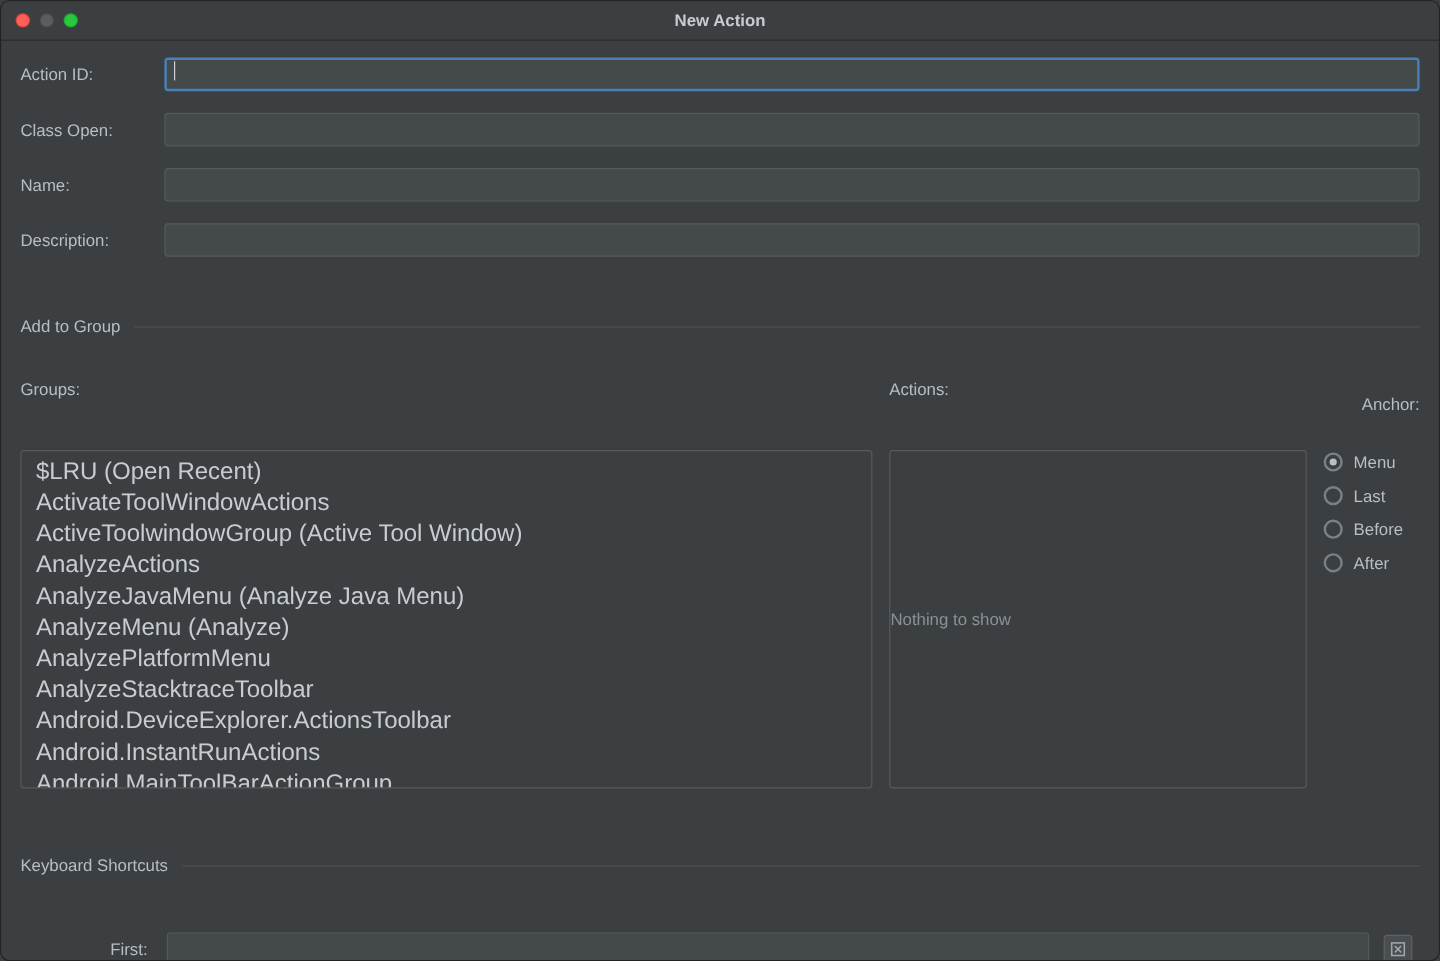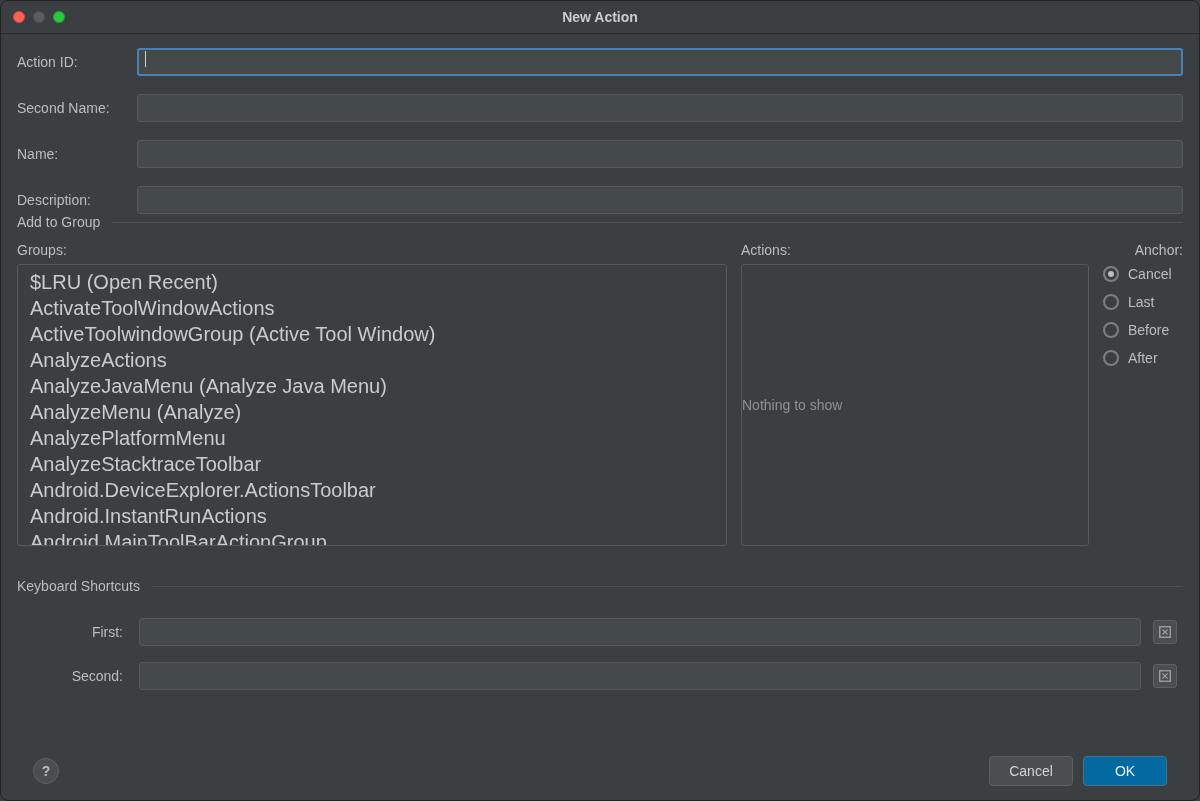--- a/index.html
+++ b/index.html
@@ -50,20 +50,21 @@
     text-align: center;
     font-weight: 600;
     color: #c8ccd0;
   }
   .content {
     padding: 14px 16px 0 16px;
     flex: 1;
     display: flex;
     flex-direction: column;
     overflow: hidden;
+    gap: 24px;
   }
   .field-grid {
     display: grid;
     grid-template-columns: 120px 1fr;
     row-gap: 18px;
     align-items: center;
   }
   .label { color: #b8bec4; }
   .text-input {
     height: 28px;
@@ -83,20 +84,21 @@
   .text-input.focused .cursor {
     display:inline-block;
     width:1px;
     height:16px;
     background:#cfd2d4;
     vertical-align: middle;
     margin-left:-2px;
   }
 
   .section-header {
+    margin-top: 26px;
     display: flex;
     align-items: center;
     gap: 12px;
     color: #b8bec4;
   }
   .section-header .line {
     flex: 1;
     height: 1px;
     background: #4e5254;
   }
@@ -134,21 +136,21 @@
     line-height: 21px;
   }
   .actions-list {
     display: flex;
     align-items: center;
     justify-content: flex-start;
     color: #8b9195;
     height: 100%;
   }
   .anchor-col { padding-top: 2px; }
-  .anchor-header { text-align: right; }
+  .anchor-header { text-align: right; margin-top: 13px; }
   .radio-row {
     display: flex;
     align-items: center;
     gap: 9px;
     margin-bottom: 12px;
     color: #b8bec4;
   }
   .radio {
     width: 16px; height: 16px;
     border-radius: 50%;
@@ -232,21 +234,21 @@
     </div>
     <div class="title-text">New Action</div>
   </div>
 
   <div class="content">
 
     <div class="field-grid">
       <div class="label">Action ID:</div>
       <div class="text-input focused"><span class="cursor"></span></div>
 
-      <div class="label">Second Name:</div>
+      <div class="label">Class Open:</div>
       <div class="text-input"></div>
 
       <div class="label">Name:</div>
       <div class="text-input"></div>
 
       <div class="label">Description:</div>
       <div class="text-input"></div>
     </div>
 
     <div class="section-header">
@@ -275,21 +277,21 @@
           <div class="group-item">Android.MainToolBarActionGroup</div>
         </div>
 
       <div class="list-box actions-list">
         <span>Nothing to show</span>
       </div>
 
       <div class="anchor-col" id="anchor-col">
           <div class="radio-row">
             <div class="radio selected"></div>
-            <span>Cancel</span>
+            <span>Menu</span>
           </div>
           <div class="radio-row">
             <div class="radio"></div>
             <span>Last</span>
           </div>
           <div class="radio-row">
             <div class="radio"></div>
             <span>Before</span>
           </div>
           <div class="radio-row">

